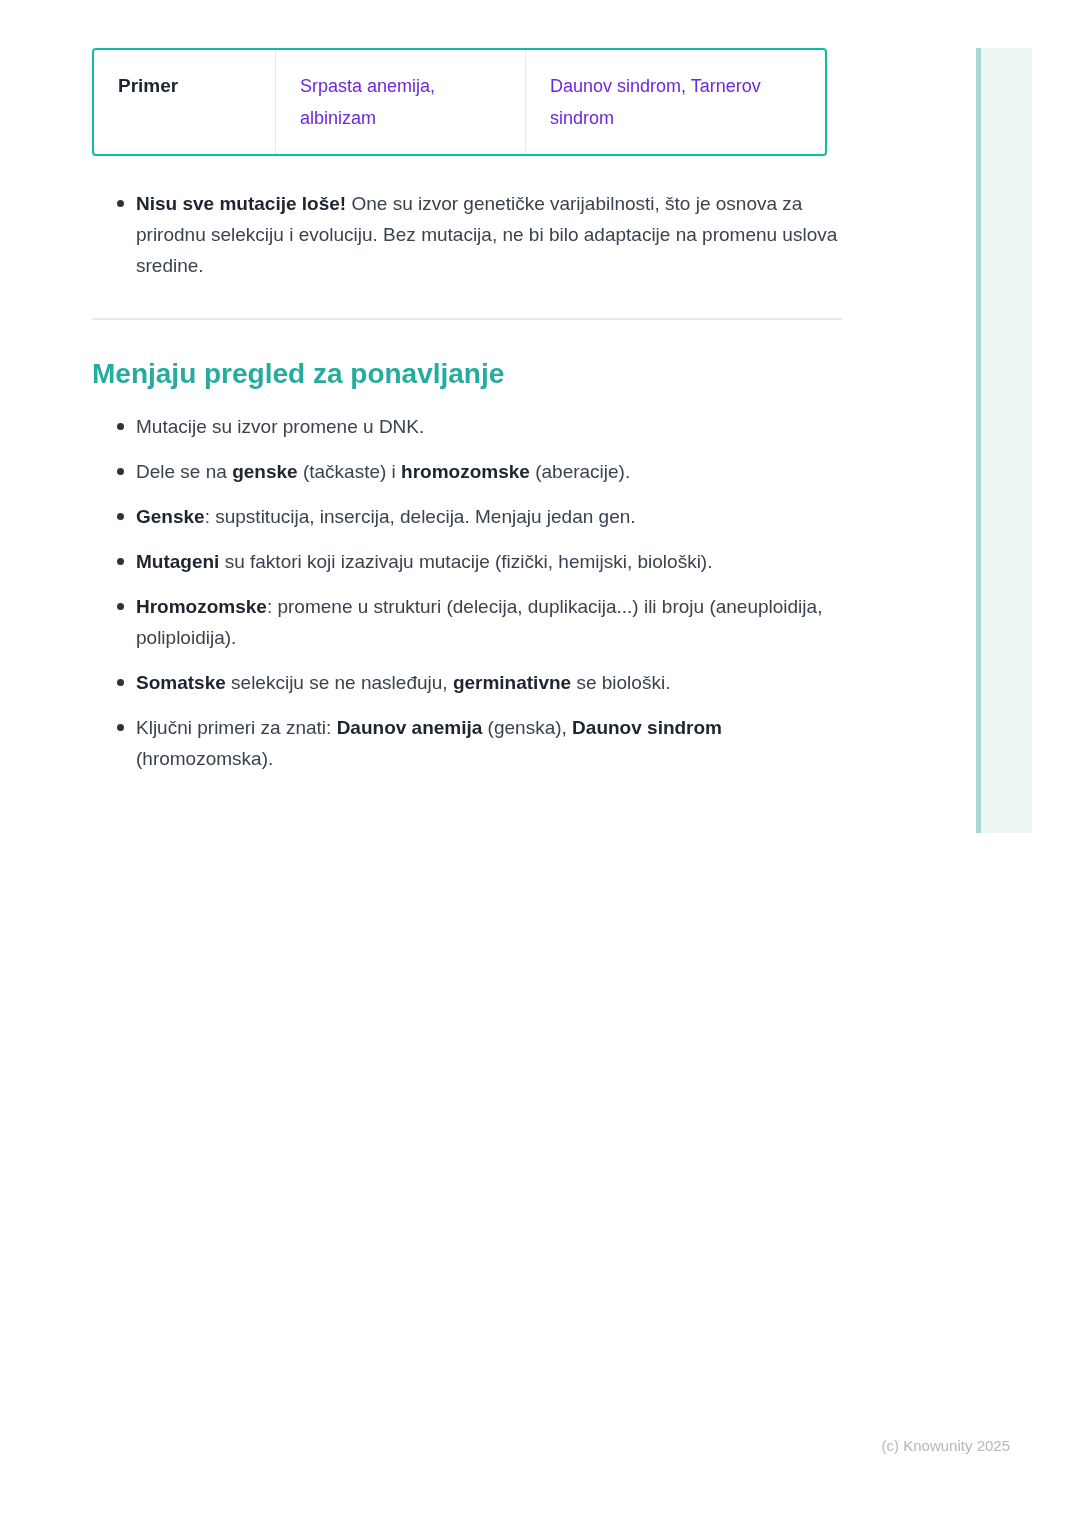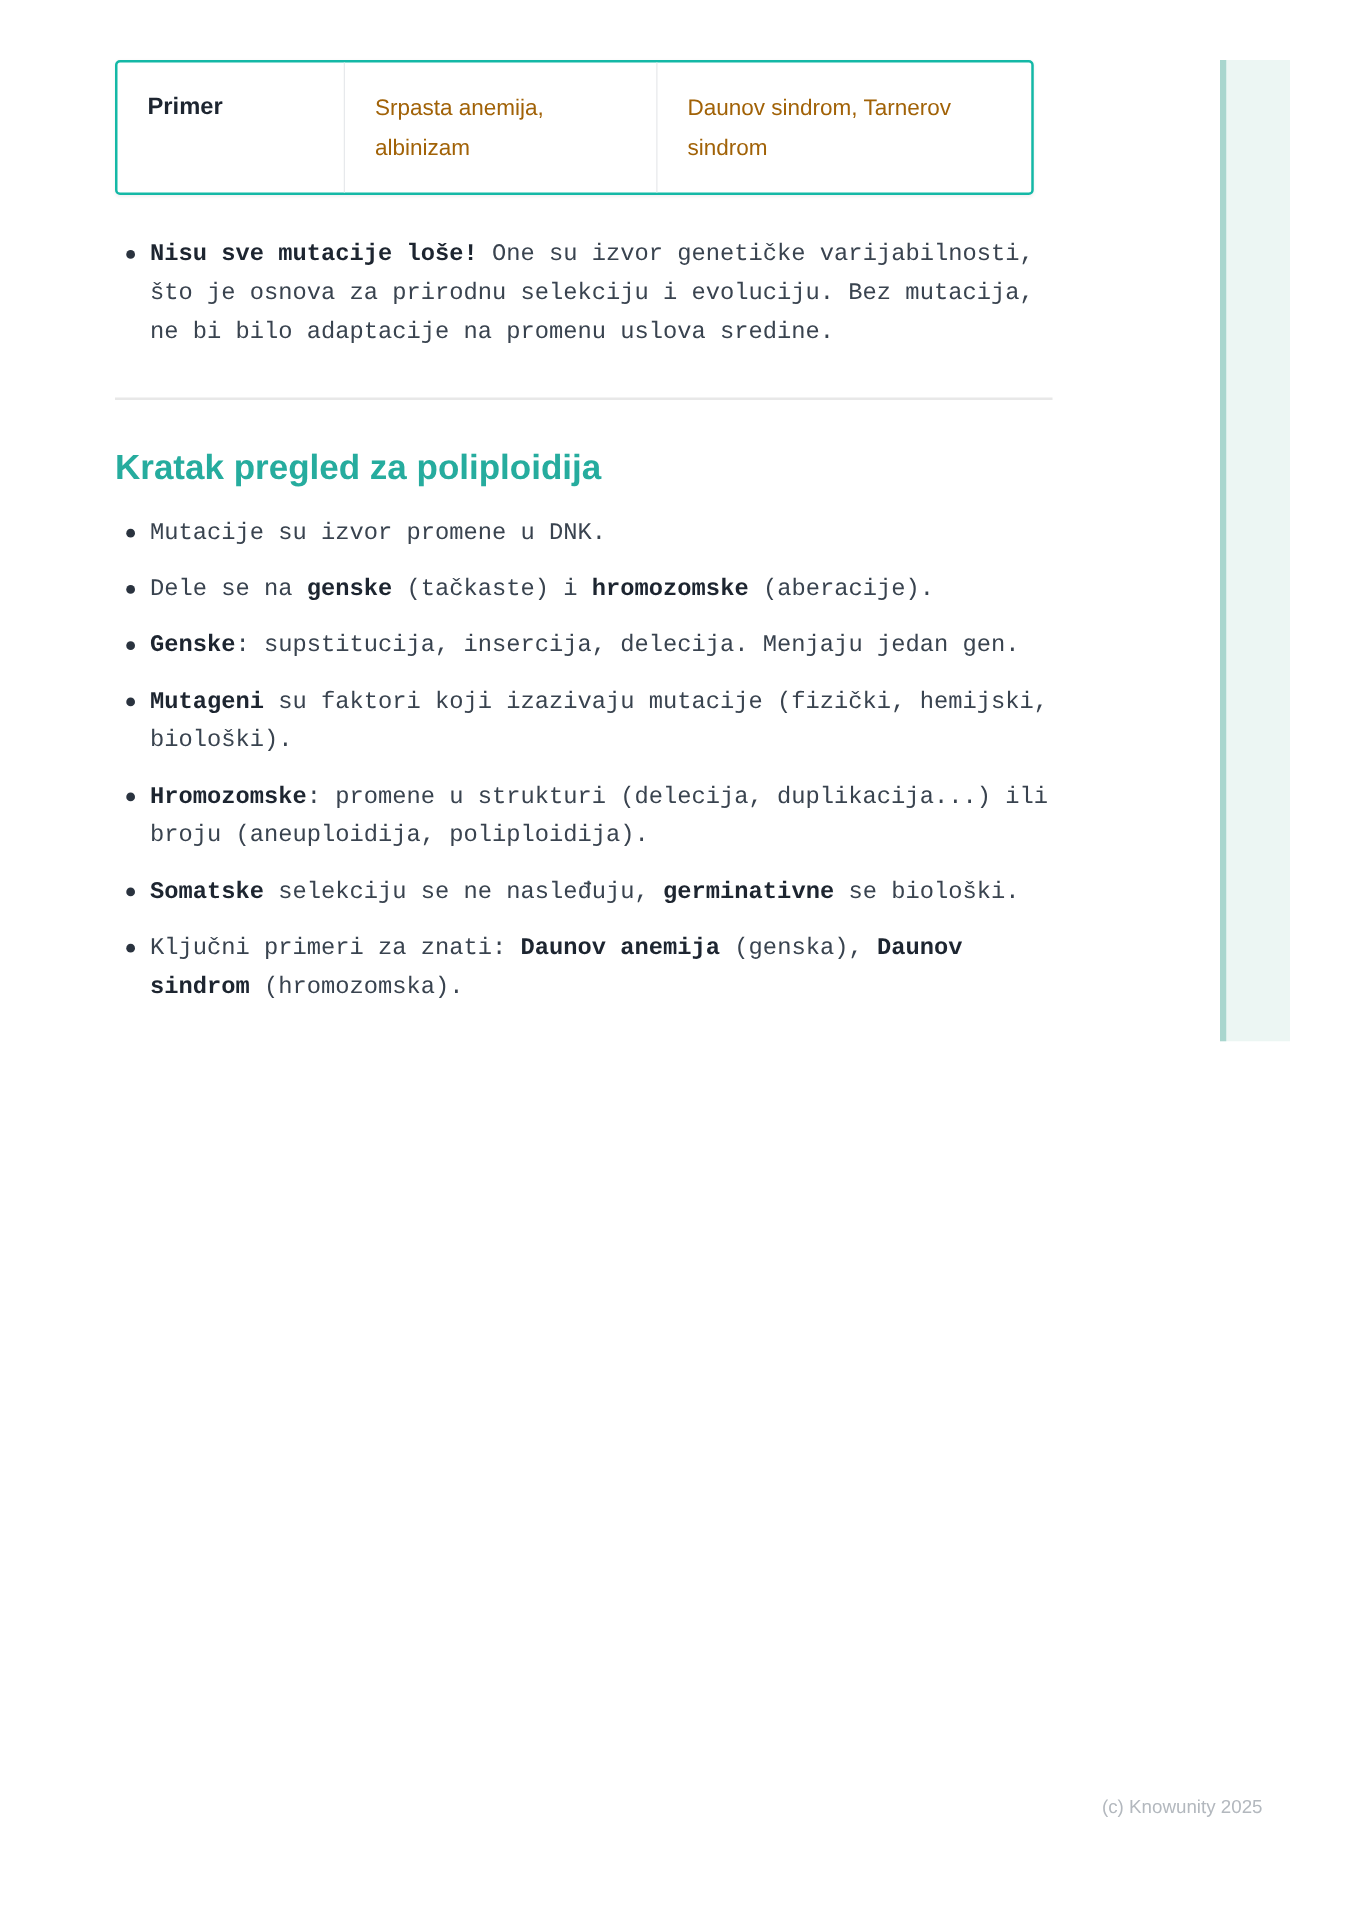--- a/index.html
+++ b/index.html
@@ -37,33 +37,32 @@
     box-shadow: 0 1px 3px rgba(16,24,40,0.06);
   }
   .doc-table .row {
     display: grid;
     grid-template-columns: 181px 250px 1fr;
   }
   .doc-table .cell {
     padding: 20px 24px;
     font-size: 18px;
     line-height: 32px;
-    color: #a16207;
+    color: #6d28d9;
     min-height: 103px;
   }
   .doc-table .cell + .cell { border-left: 1px solid #e7e9ec; }
   .doc-table .cell.bold { font-weight: 700; color: #1d2530; font-size: 19px; }
 
   
   ul.bullets {
     list-style: none;
     position: absolute;
-    left: 88px;
+    left: 104px;
     width: 753px;
-    font-family: Liberation Mono, monospace;
   }
   ul.bullets li {
     position: relative;
     padding-left: 32px;
     font-size: 19px;
     line-height: 31px;
     color: #39434f;
     margin-bottom: 14px;
   }
   ul.bullets li::before {
@@ -126,21 +125,21 @@
         <div class="cell">Daunov sindrom, Tarnerov sindrom</div>
       </div>
   </div>
 
   <ul class="bullets intro-list">
       <li><span class="seg bold">Nisu sve mutacije loše!</span><span class="seg"> One su izvor genetičke varijabilnosti, što je osnova za prirodnu selekciju i evoluciju. Bez mutacija, ne bi bilo adaptacije na promenu uslova sredine.</span></li>
     </ul>
 
   <hr class="divider">
 
-  <h2 class="section-heading">Kratak pregled za poliploidija</h2>
+  <h2 class="section-heading">Menjaju pregled za ponavljanje</h2>
 
   <ul class="bullets review-list">
       <li><span class="seg">Mutacije su izvor promene u DNK.</span></li>
       <li><span class="seg">Dele se na </span><span class="seg bold">genske</span><span class="seg"> (tačkaste) i </span><span class="seg bold">hromozomske</span><span class="seg"> (aberacije).</span></li>
       <li><span class="seg bold">Genske</span><span class="seg">: supstitucija, insercija, delecija. Menjaju jedan gen.</span></li>
       <li><span class="seg bold">Mutageni</span><span class="seg"> su faktori koji izazivaju mutacije (fizički, hemijski, biološki).</span></li>
       <li><span class="seg bold">Hromozomske</span><span class="seg">: promene u strukturi (delecija, duplikacija...) ili broju (aneuploidija, poliploidija).</span></li>
       <li><span class="seg bold">Somatske</span><span class="seg"> selekciju se ne nasleđuju, </span><span class="seg bold">germinativne</span><span class="seg"> se biološki.</span></li>
       <li><span class="seg">Ključni primeri za znati: </span><span class="seg bold">Daunov anemija</span><span class="seg"> (genska), </span><span class="seg bold">Daunov sindrom</span><span class="seg"> (hromozomska).</span></li>
     </ul>

